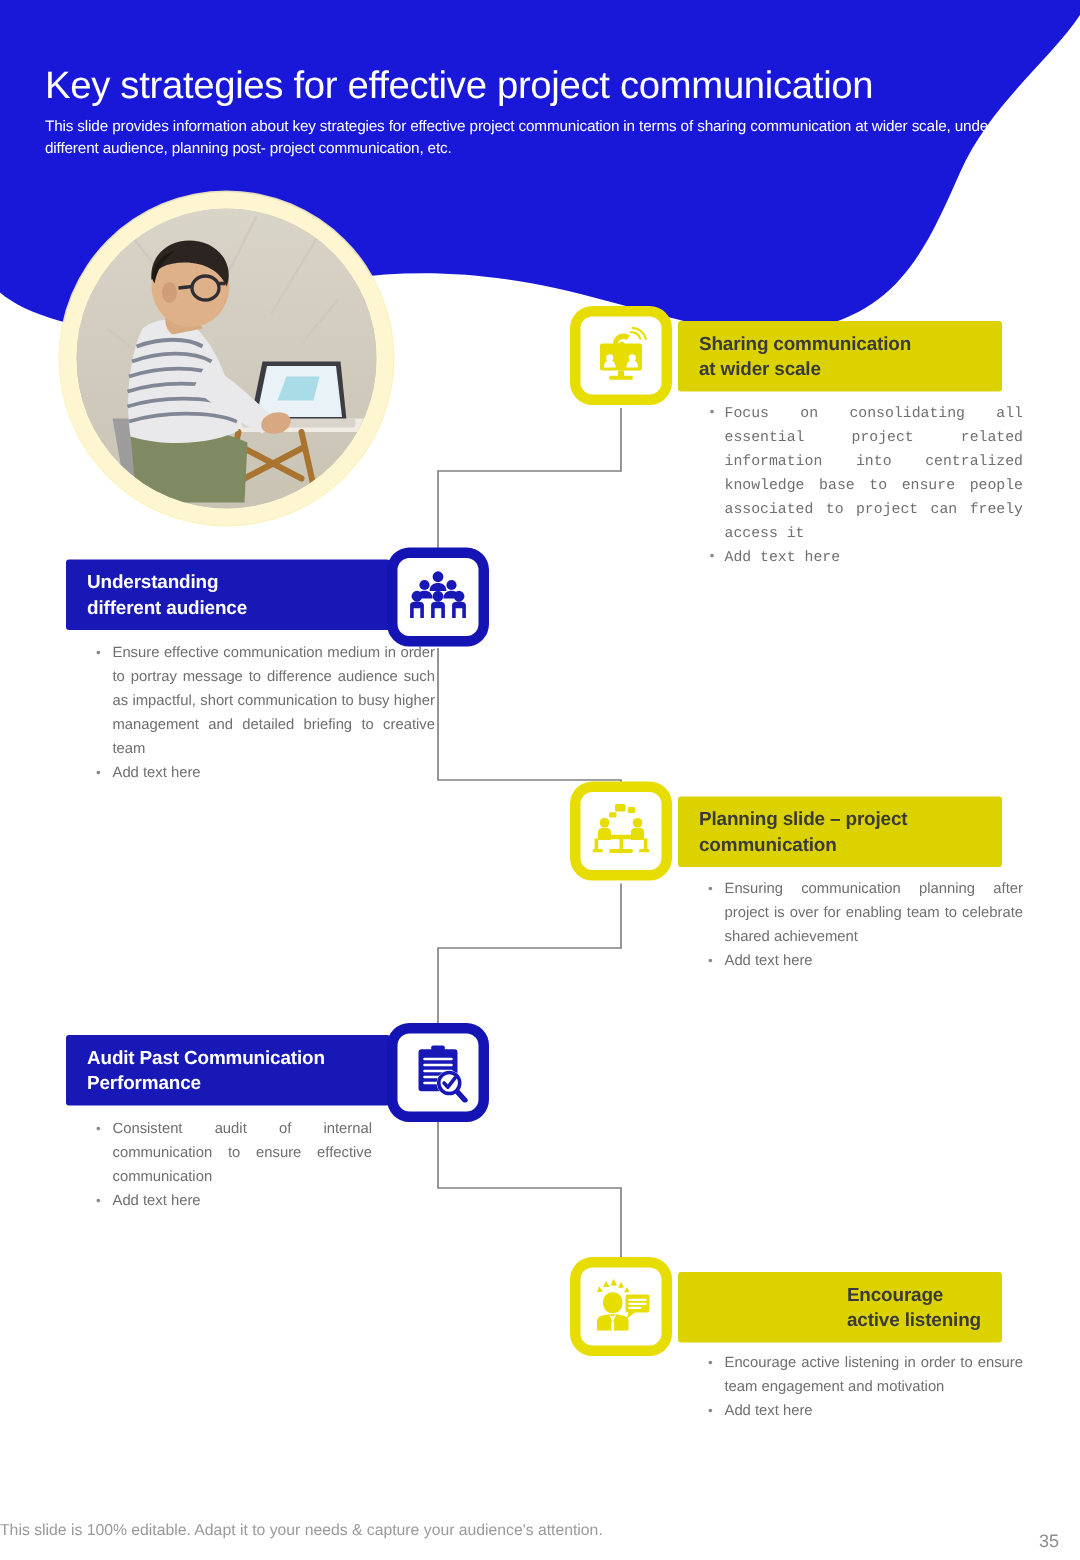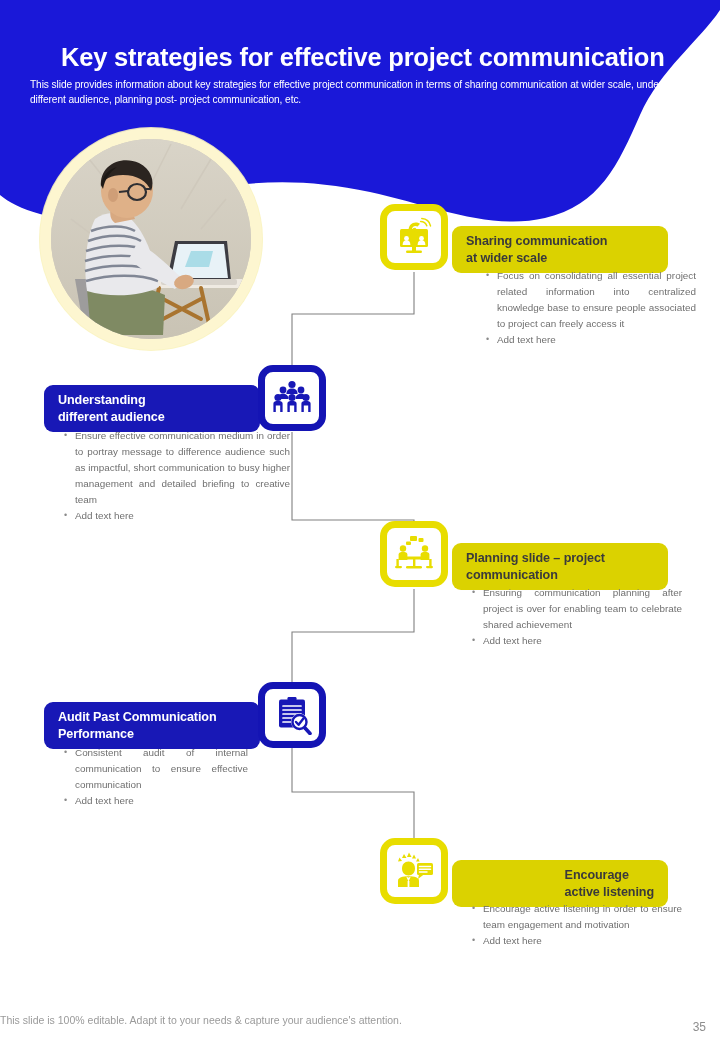--- a/index.html
+++ b/index.html
@@ -30,25 +30,24 @@
   .header-wave svg { display: block; }
 
   .slide-title {
     position: absolute;
     left: 30px;
     top: 26px;
     width: 660px;
     z-index: 4;
     color: #ffffff;
     font-size: 25.5px;
-    font-weight: bold;
+    font-weight: normal;
     letter-spacing: -0.2px;
     line-height: 1.1;
     white-space: nowrap;
-    margin-left: 31px;
   }
   .slide-subtitle {
     position: absolute;
     left: 30px;
     top: 68px;
     width: 690px;
     z-index: 4;
     color: #ffffff;
     font-size: 10.2px;
     line-height: 1.42;
@@ -105,27 +104,26 @@
     display: flex;
     align-items: center;
     justify-content: center;
   }
   .icon-box.yellow { border: 7px solid #e8dd00; }
   .icon-box.blue   { border: 7px solid #1414b4; }
 
   .banner {
     position: absolute;
     height: 47px;
-    border-radius: 9px;
+    border-radius: 2px;
     box-sizing: border-box;
     display: flex;
     align-items: center;
     z-index: 7;
     padding: 0 14px;
-    margin-top: 12px;
   }
   .banner.yellow {
     background: #dbd200;
     color: #3a3a3a;
   }
   .banner.blue {
     background: #1818b6;
     color: #ffffff;
   }
   .banner-title {
@@ -291,21 +289,21 @@
           <path d="M15.6,13.8 C15.6,9.4 18.9,6.4 22.6,6.4 C24.3,6.4 25.8,6.9 27,7.8
                    L24.6,10.6 C23.9,10.2 23.2,10 22.5,10 C20.4,10 18.9,11.6 18.9,13.8 Z"></path>
           <path d="M22.3,11.8 C19.6,11.8 18.2,13.6 18.8,15.9 L21.4,15.2 L23.4,18.6 L25.6,15.6 Z"></path>
         </g>
         <g stroke="#e8dd00" stroke-width="1.5" fill="none" stroke-linecap="round">
           <path d="M27.6,5.4 C30.4,5.4 32.9,7.1 33.8,9.7"></path>
           <path d="M28.8,2.6 C33.2,2.9 36.6,5.8 37.5,9.9"></path>
         </g>
       </svg>
     </div>
-    <ul class="bullets" style="left:484px; top:268px; width:212px;">
+    <ul class="bullets" style="left:470px; top:268px; width:212px;font-family:Liberation Mono, monospace;">
       <li>Focus on consolidating all essential project related information into centralized knowledge base to ensure people associated to project can freely access it</li>
       <li>Add text here</li>
     </ul>
   </div>
 
   <div class="node">
     <div class="banner blue" style="left:44px; top:373px; width:216px;">
       <div class="banner-title">
         <span>Understanding</span><br>
         <span>different audience</span>

